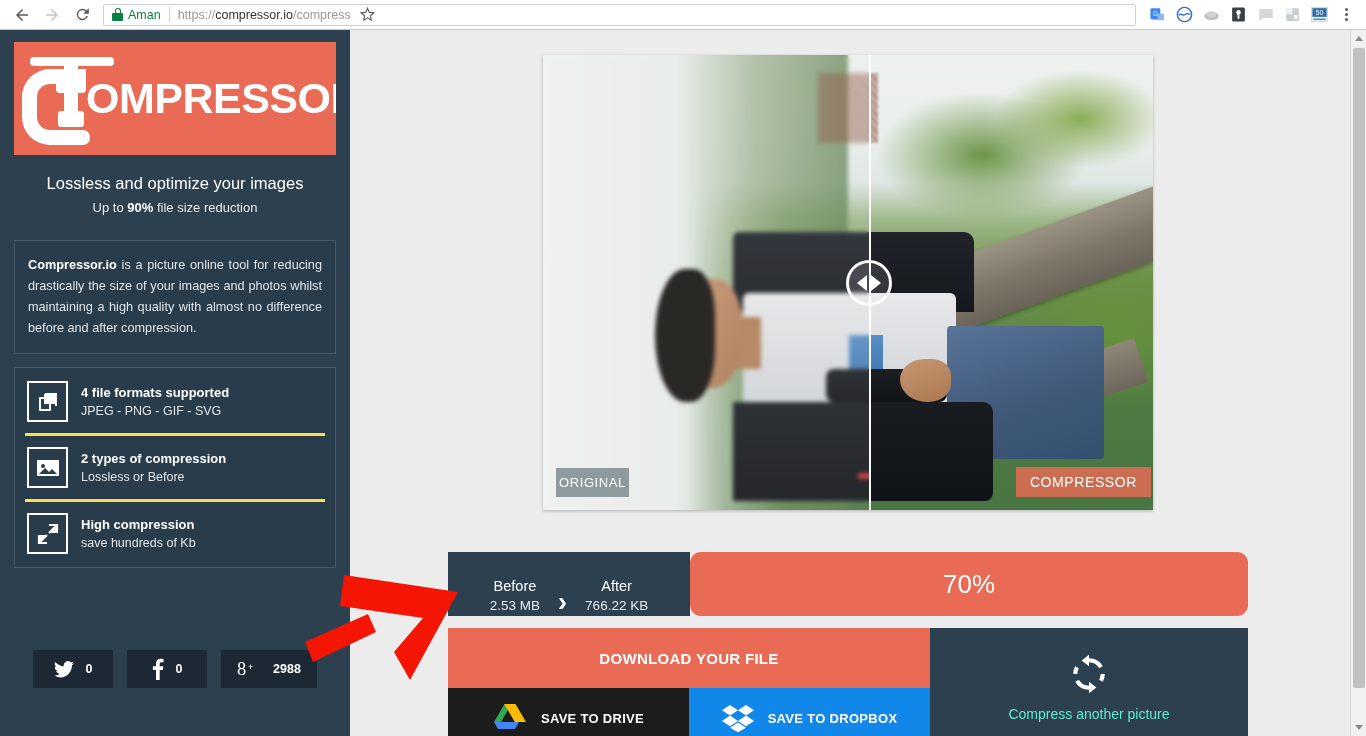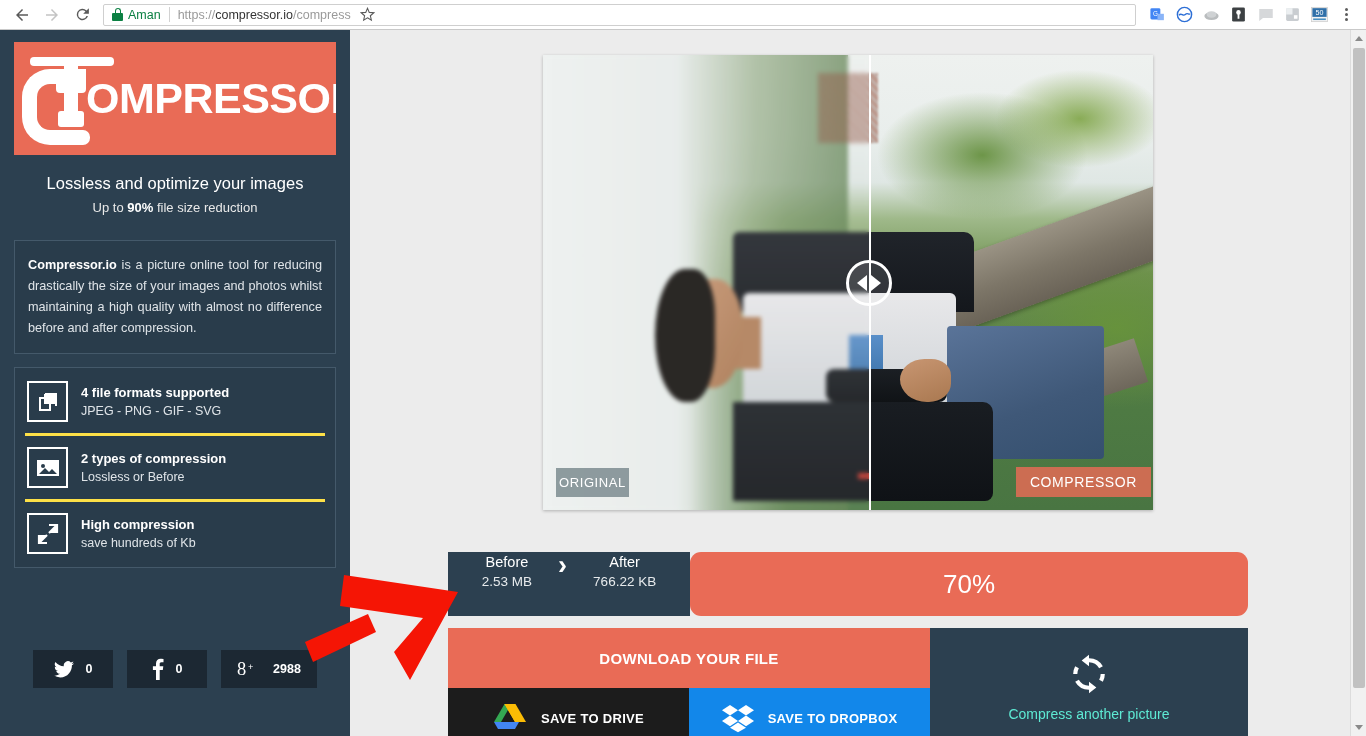--- a/index.html
+++ b/index.html
@@ -221,21 +221,21 @@
     background: rgba(120,135,140,0.82); color: #fff; font-size: 13px; letter-spacing: .6px;
   }
   .tag-compressed {
     position: absolute; right: 2px; bottom: 13px; padding: 7px 14px;
     background: rgba(233,107,86,0.82); color: #fff; font-size: 14px; letter-spacing: .6px;
   }
 
   
   .stats { position: absolute; left: 98px; top: 522px; width: 800px; height: 64px; display: flex; }
   .stats-left {
-    width: 242px; background: #2c4050; display: flex; align-items: flex-start; justify-content: center; gap: 8px;
+    width: 242px; background: #2c4050; display: flex; align-items: flex-end; justify-content: center; gap: 0;
   }
   .stat-col { text-align: center; padding: 0 4px; }
   .stat-label { color: #fff; font-size: 14.5px; line-height: 20px; }
   .stat-value { color: #e7eaec; font-size: 13.5px; line-height: 20px; }
   .chev { color: #fff; font-size: 27px; font-weight: bold; margin: 0 14px; line-height: 1; }
   .stats-right {
     flex: 1; background: #e96b56; display: flex; align-items: center; justify-content: center; border-radius: 11px;
   }
   .pct { color: #fff; font-size: 26px; }
 

